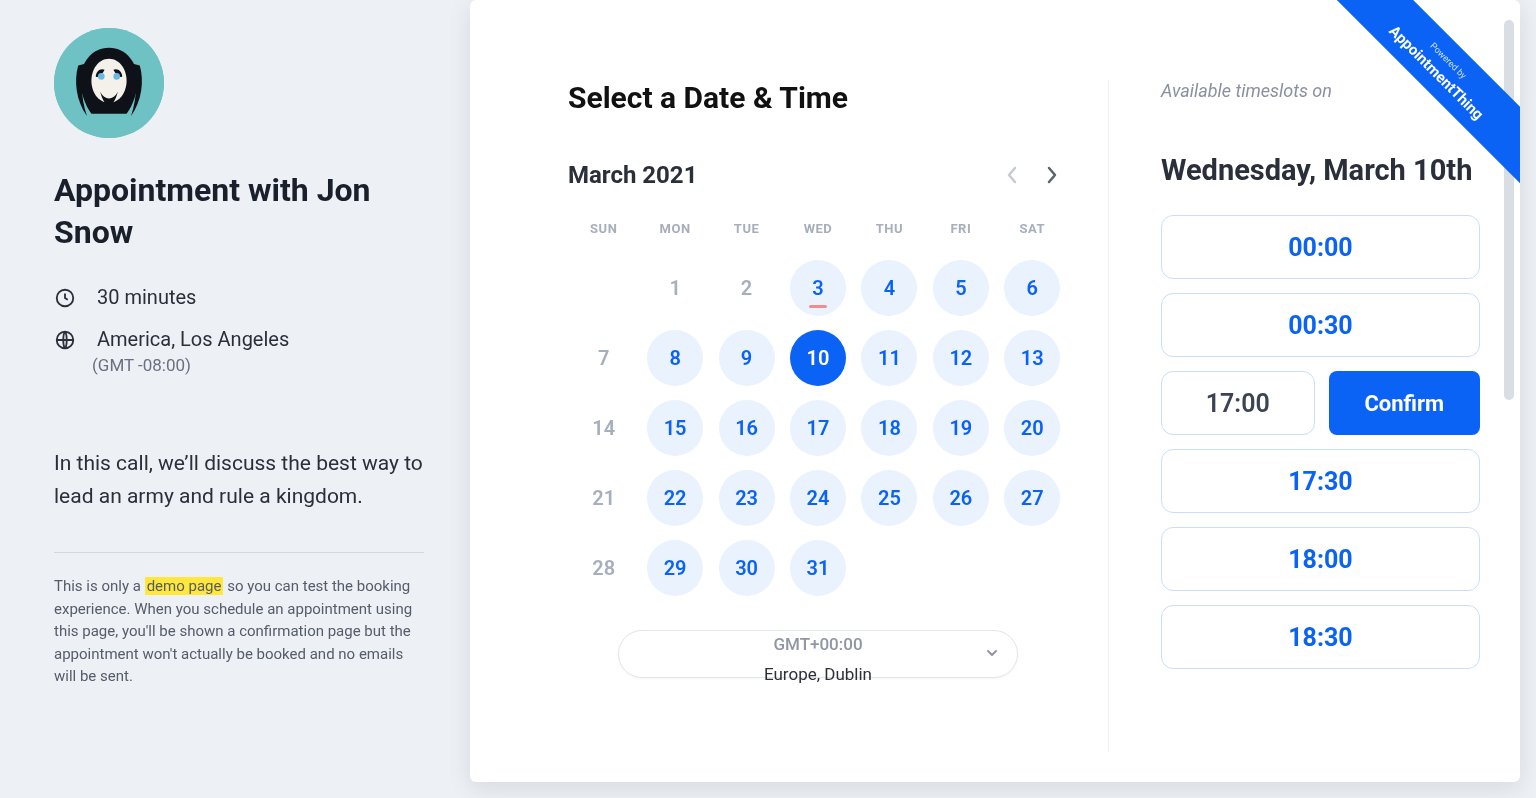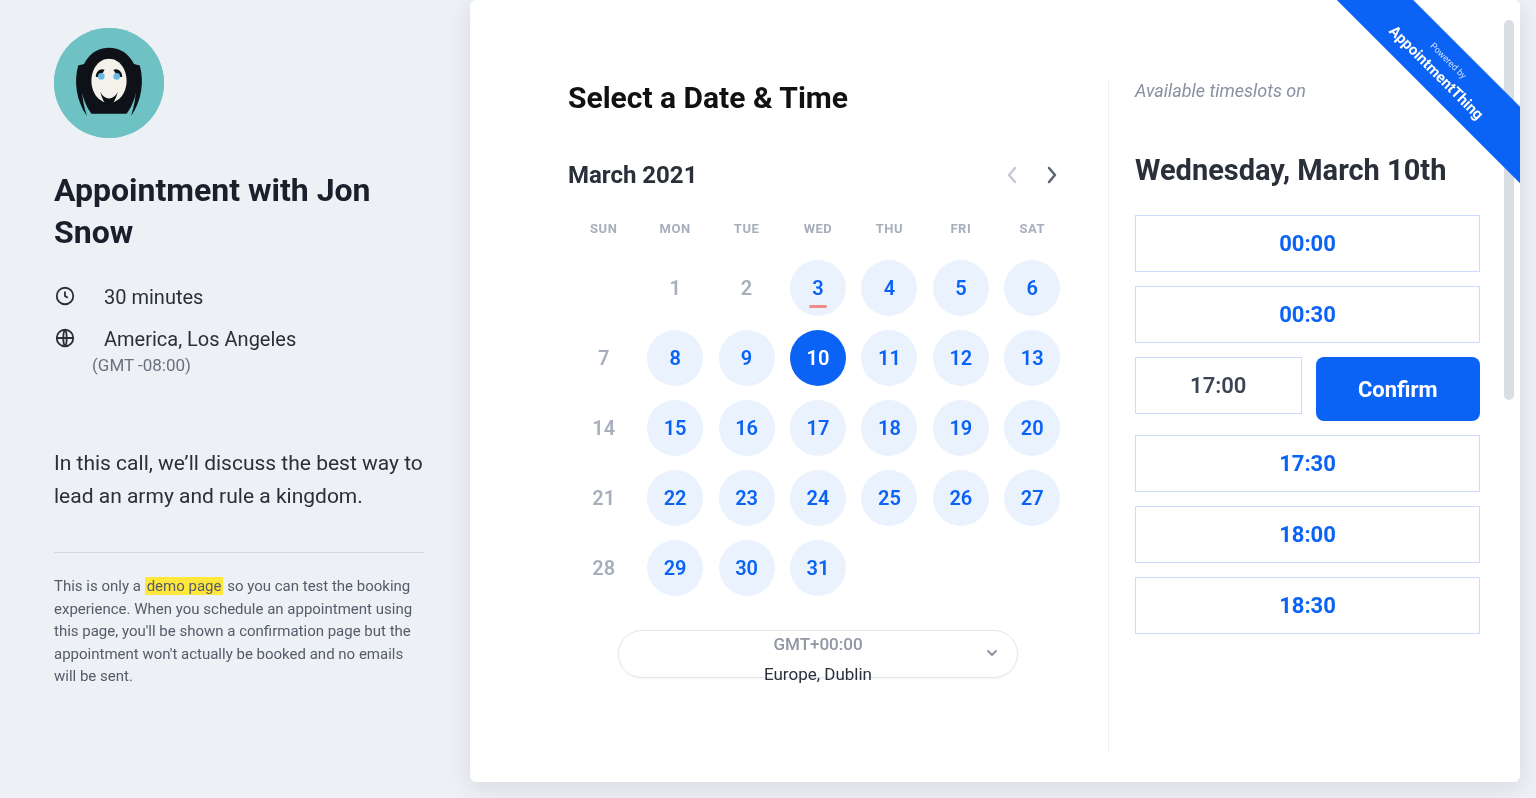--- a/index.html
+++ b/index.html
@@ -33,22 +33,22 @@
   }
   .avatar svg { width:100%; height:100%; display:block; }
   .appt-title {
     font-size: 32px;
     font-weight: 700;
     line-height: 1.3;
     margin-bottom: 32px;
   }
   .meta-row {
     display: flex;
-    align-items: flex-start;
-    gap: 28px;
+    align-items: flex-end;
+    gap: 21px;
     margin-bottom: 18px;
     font-size: 20px;
     color: #2A2F3A;
   }
   .meta-icon { width:22px; height:22px; flex-shrink:0; }
   .meta-sub {
     font-size: 17px;
     color: #6A7080;
     margin-left: 38px;
     margin-top: -14px;
@@ -177,21 +177,21 @@
     cursor:pointer;
     flex-direction:column;
   }
   .tz-prefix { color:#9096A3; font-weight:500; }
   .tz-caret { position:absolute; right:18px; color:#9096A3; }
 
   
   .right-panel {
     flex:1;
     border-left:1px solid #EEF0F4;
-    padding-left: 26px;
+    padding-left: 52px;
     display:flex;
     flex-direction:column;
     min-width:0;
   }
   .avail-label {
     font-size:18px;
     font-style:italic;
     color:#8A90A0;
     margin-bottom:4px;
   }
@@ -202,27 +202,27 @@
     margin-bottom:28px;
     margin-top:48px;
   }
   .slots {
     display:flex;
     flex-direction:column;
     gap:14px;
     overflow:hidden;
   }
   .slot {
-    height:57px;
+    height:64px;
     border:1px solid #C9DEFC;
-    border-radius:0;
+    border-radius:12px;
     display:flex;
     align-items:center;
     justify-content:center;
-    font-size:22px;
+    font-size:25px;
     font-weight:700;
     color:#0B63F6;
     cursor:pointer;
     background:#fff;
   }
   .slot-row { display:flex; gap:14px; }
   .slot-row .slot { flex:1; }
   .slot.selected-slot {
     border:1px solid #C9DEFC;
     background:#fff;

